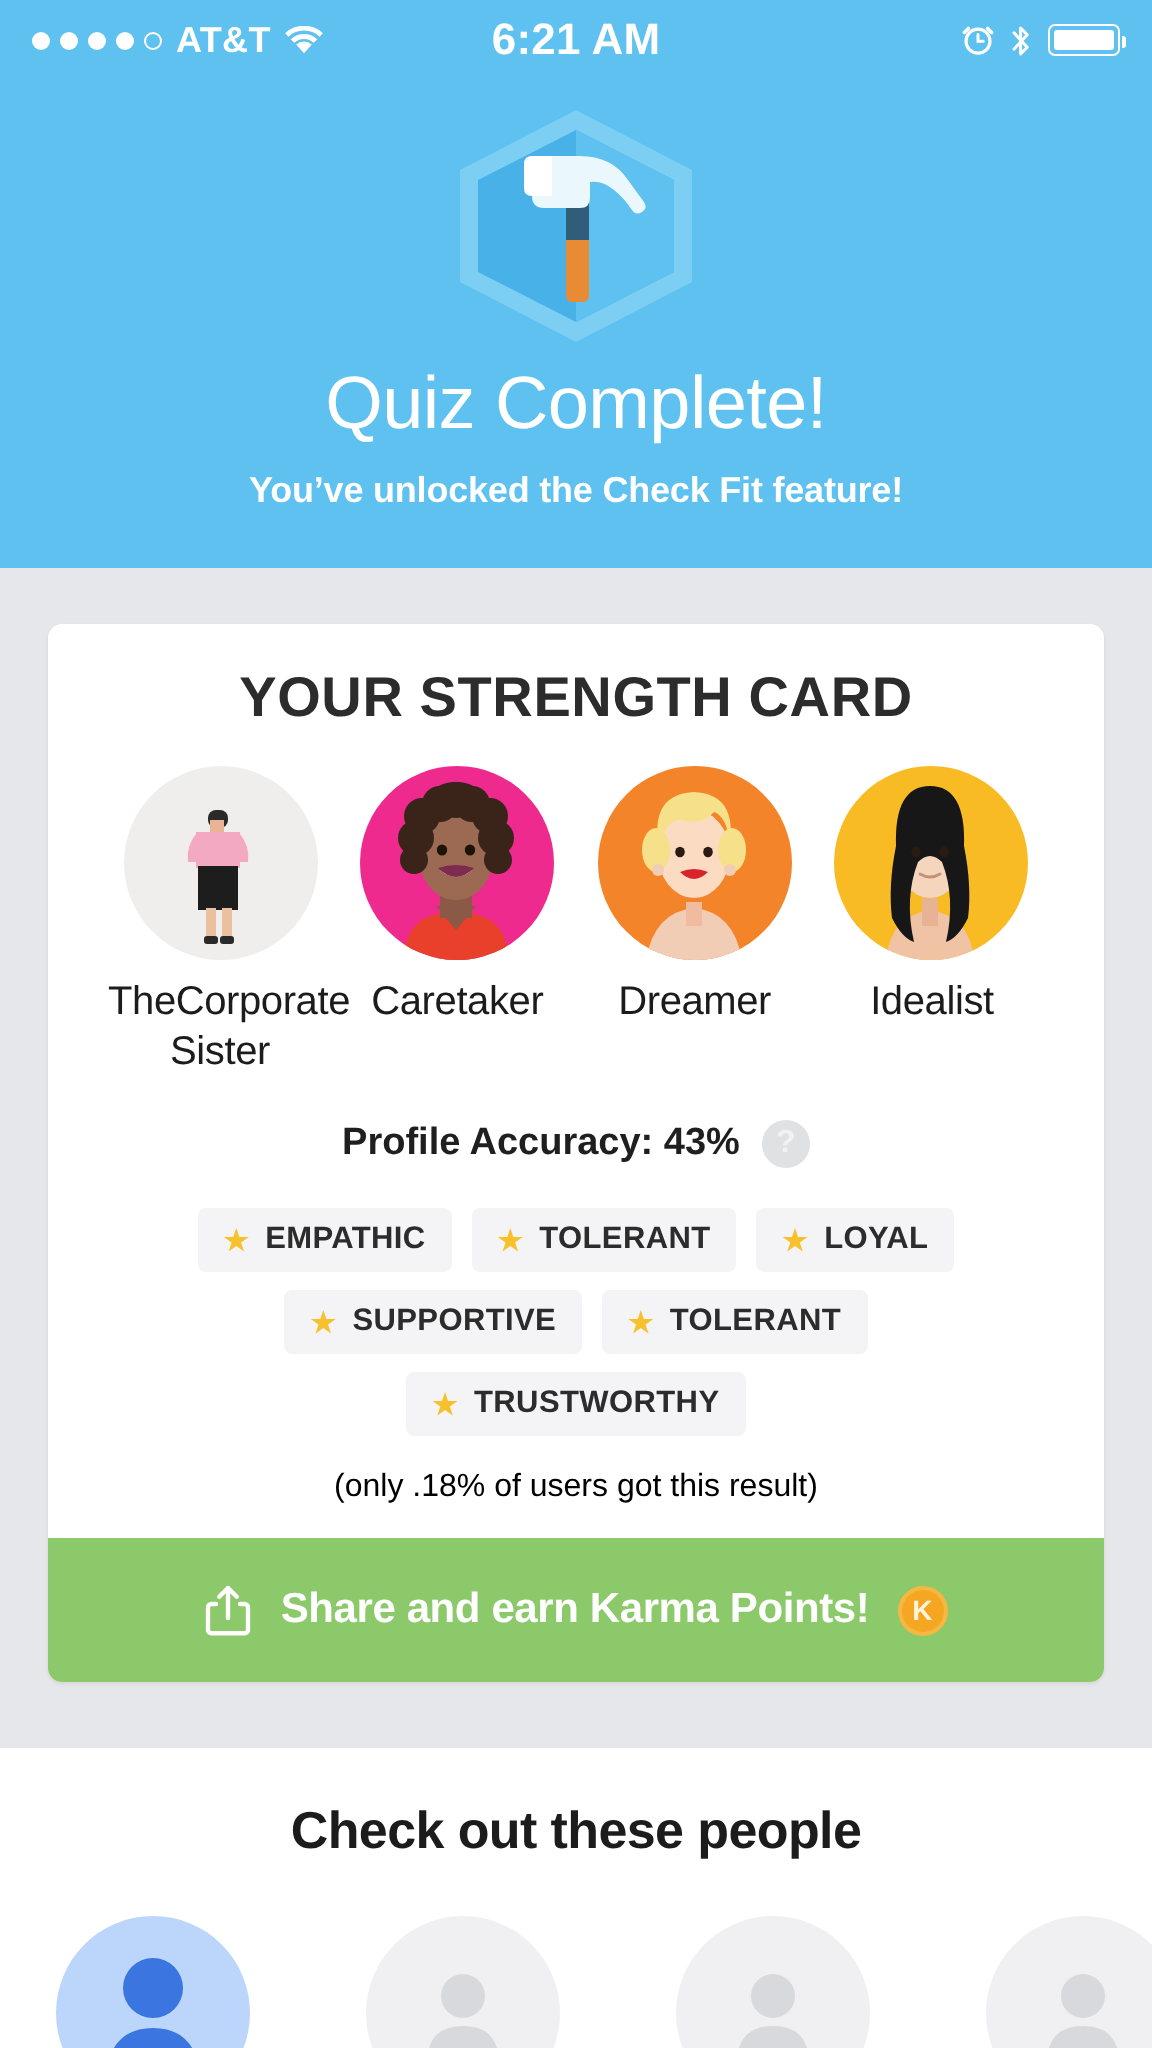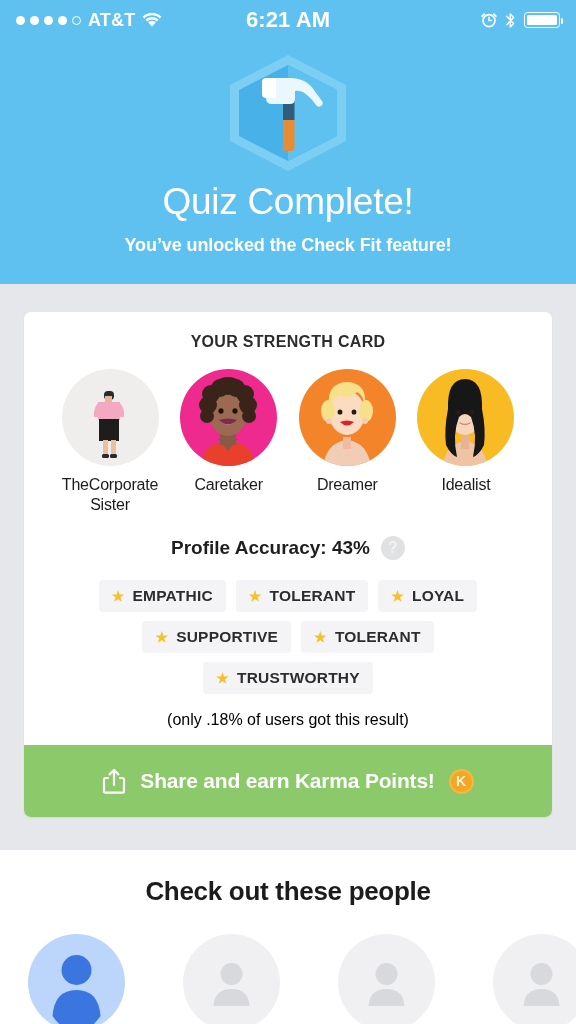--- a/index.html
+++ b/index.html
@@ -68,42 +68,42 @@
 
   .card {
     margin: 0 24px;
     background: #ffffff;
     border-radius: 7px;
     overflow: hidden;
     box-shadow: 0 1px 2px rgba(0,0,0,0.07);
   }
   .card-title {
     text-align: center;
-    font-size: 16px;
+    font-size: 28px;
     font-weight: bold;
     color: #2c2c2c;
     letter-spacing: 0.3px;
     padding: 21px 0 4px;
   }
 
   
   .arch-row {
     display: flex;
     justify-content: space-between;
     align-items: flex-start;
     padding: 14px 30px 0;
   }
   .arch { width: 112px; text-align: center; }
   .arch-circle {
     width: 97px; height: 97px; border-radius: 50%;
     margin: 0 auto; position: relative; overflow: hidden;
   }
   .arch-name {
     margin-top: 9px;
-    font-size: 16px;
+    font-size: 20px;
     color: #1c1c1c;
     line-height: 1.25;
     letter-spacing: -0.2px;
   }
 
   
   .accuracy {
     display: flex; align-items: center; justify-content: center; gap: 11px;
     padding: 21px 0 0;
   }

